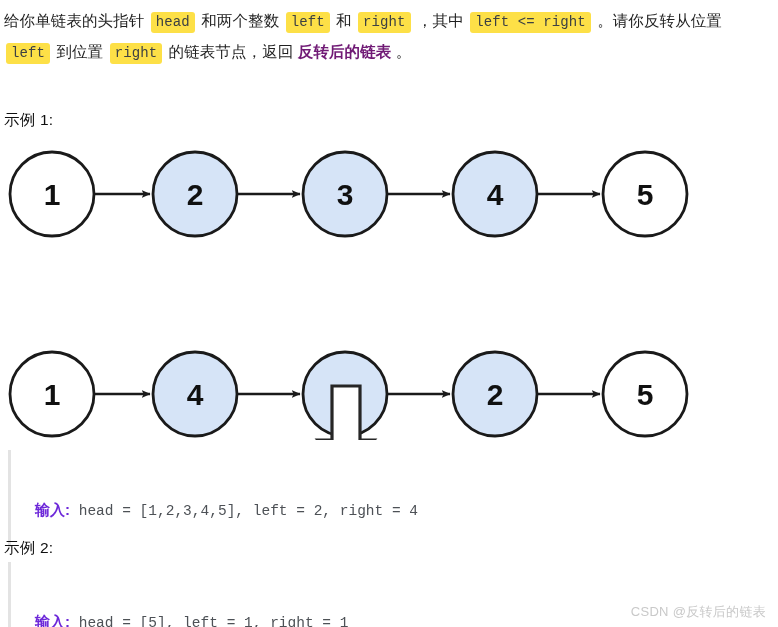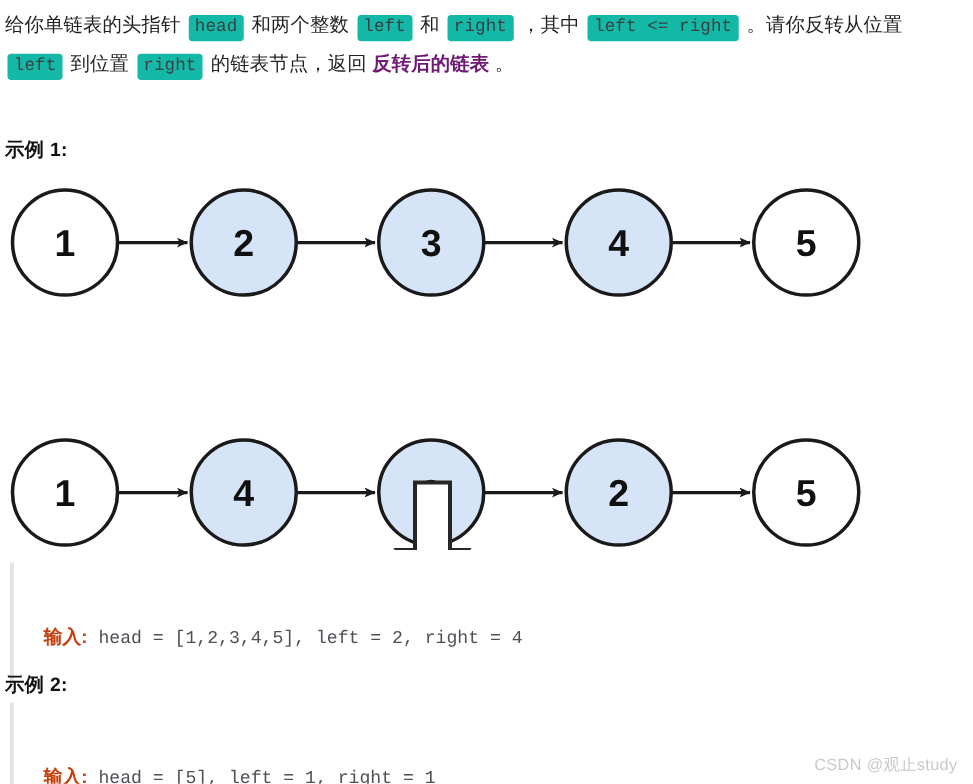--- a/index.html
+++ b/index.html
@@ -23,35 +23,35 @@
     left: 4px;
     top: 6px;
     width: 770px;
     font-size: 15.5px;
     line-height: 29px;
     color: #1f1f1f;
     letter-spacing: 0.1px;
   }
   .code-chip {
     font-family: "Liberation Mono", "DejaVu Sans Mono", monospace;
-    background: #14b8a6;
+    background: #fde047;
     color: #3c4043;
     border-radius: 3px;
     padding: 2px 5px 3px 5px;
     font-size: 14px;
     margin: 0 2px;
     white-space: pre;
   }
   .bold-ph { font-weight: bold; color: #701a75; }
 
   
   .ex-heading {
     position: absolute;
     left: 4px;
-    font-weight: bold;
+    font-weight: normal;
     font-size: 15.5px;
     color: #101010;
     letter-spacing: 0.2px;
   }
   #ex1-heading { top: 110px; }
   #ex2-heading { top: 521px; margin-top: 17px; }
 
   
   .diagram {
     position: absolute;
@@ -71,21 +71,21 @@
     font-size: 14.5px;
     line-height: 24px;
     color: #4d5156;
     white-space: pre;
   }
   #ex1-block { top: 450px; }
   #ex2-block { top: 562px; }
   .io-label {
     font-family: "Liberation Sans", "DejaVu Sans", sans-serif;
     font-weight: bold;
-    color: #c2410c;
+    color: #6d28d9;
     font-size: 15px;
   }
 
   
   .watermark {
     position: absolute;
     right: 12px;
     bottom: 6px;
     font-size: 13px;
     color: #c9c9c9;
@@ -152,13 +152,13 @@
   <div><span class="io-label">输入:</span><span> head = [1,2,3,4,5], left = 2, right = 4</span></div>
 </div>
 
 <div class="ex-heading" id="ex2-heading">示例 2:</div>
 
 <div class="ex-block" id="ex2-block">
   <div><span class="io-label">输入:</span><span> head = [5], left = 1, right = 1</span></div>
   
 </div>
 
-<div class="watermark">CSDN @观止study</div>
+<div class="watermark">CSDN @反转后的链表</div>
 
 </body></html>

